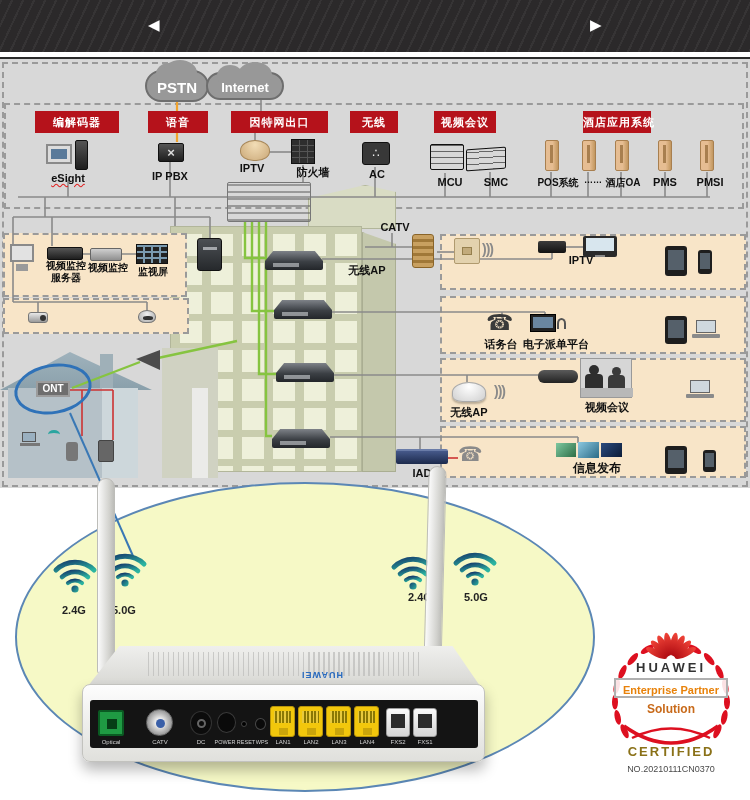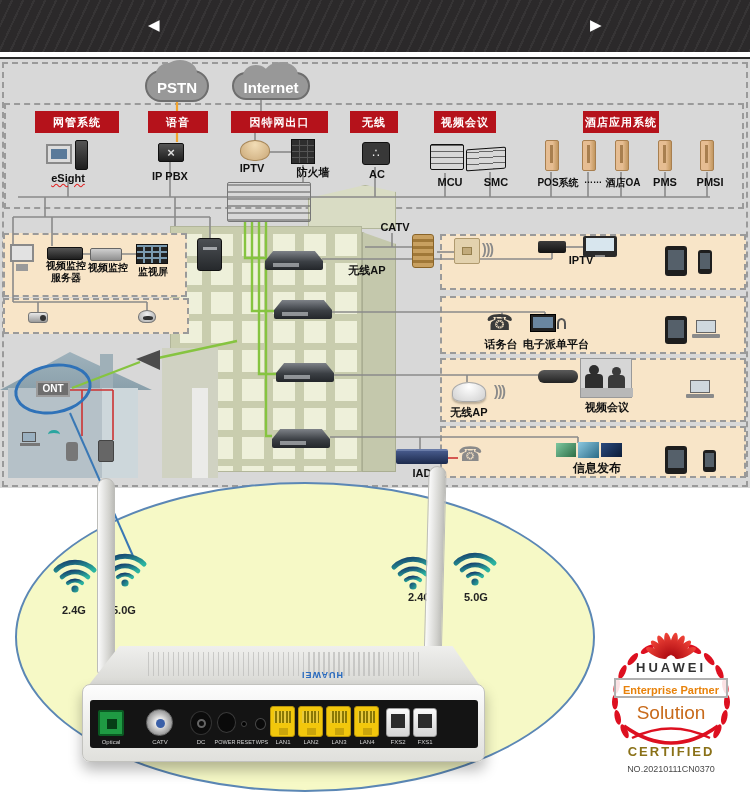--- a/index.html
+++ b/index.html
@@ -74,28 +74,28 @@
     <span class="h-arrow" style="left:148px">◀</span>
     <span class="h-arrow" style="left:590px">▶</span>
   </div>
   <div class="abs" style="left:0;top:52px;width:750px;height:7px;background:#fff;border-bottom:2px solid #2a2a2a"></div>
 
   <div class="abs dgbg" style="left:0;top:59px;width:750px;height:429px"></div>
   <div class="abs dash" style="left:2px;top:62px;width:746px;height:425px"></div>
   <div class="abs dash" style="left:4px;top:103px;width:740px;height:106px"></div>
 
   <div class="cloud" style="left:145px;top:70px;width:64px;height:32px;font-size:15px;line-height:32px"><span>PSTN</span></div>
-  <div class="cloud" style="left:232px;top:72px;width:78px;height:28px;font-size:15px;line-height:28px"><span>Internet</span></div>
-
-  <div class="rlbl" style="left:35px;width:84px">网管系统</div>
+  <div class="cloud" style="left:206px;top:72px;width:78px;height:28px;font-size:13px;line-height:28px"><span>Internet</span></div>
+
+  <div class="rlbl" style="left:35px;width:84px">编解码器</div>
   <div class="rlbl" style="left:148px;width:60px">语音</div>
   <div class="rlbl" style="left:231px;width:97px">因特网出口</div>
   <div class="rlbl" style="left:350px;width:48px">无线</div>
   <div class="rlbl" style="left:434px;width:62px">视频会议</div>
-  <div class="rlbl" style="left:583px;width:76px">酒店应用系统</div>
+  <div class="rlbl" style="left:583px;width:68px">酒店应用系统</div>
 
   <svg class="wires" width="750" height="800">
     <g stroke="#8a8a8a" stroke-width="1.6" fill="none">
       <path d="M18,197 H710"></path>
       <path d="M68,180 V197"></path>
         <path d="M170,161 V197"></path>
         <path d="M375,167 V197"></path>
       <path d="M445,173 V197"></path>
         <path d="M490,172 V197"></path>
       <path d="M551,172 V197"></path>
@@ -409,17 +409,17 @@
       <ellipse cx="11.5" cy="18.9" rx="3.6" ry="11.5" transform="rotate(46 11.5 18.9)"></ellipse>
       <ellipse cx="14.4" cy="23" rx="3.6" ry="11.5" transform="rotate(64 14.4 23)"></ellipse>
     </g>
     <path d="M32,102 Q79,136 126,102" fill="none" stroke="#dd1020" stroke-width="3.4"></path>
     <path d="M40,114 Q79,95 118,114" fill="none" stroke="#dd1020" stroke-width="2.4"></path>
   </svg>
   <div class="badge-txt" style="top:660px;font-size:13px;font-weight:700;color:#333;letter-spacing:3px">HUAWEI</div>
   <div class="abs" style="left:614px;top:678px;width:114px;height:20px;z-index:7;border:2px solid #b0b0b0;background:rgba(255,255,255,.88);text-align:center">
     <span style="font-size:11px;font-weight:700;color:#e8820a;line-height:16px">Enterprise Partner</span>
   </div>
-  <div class="badge-txt" style="top:702px;font-size:19px;font-weight:400;color:#c86a1a">Solution</div>
+  <div class="badge-txt" style="top:702px;font-size:12px;font-weight:700;color:#c86a1a">Solution</div>
   <div class="badge-txt" style="top:744px;font-size:13px;font-weight:700;color:#8a7118;letter-spacing:2px">CERTIFIED</div>
   <div class="badge-txt" style="top:764px;font-size:9px;color:#4a4a4a">NO.20210111CN0370</div>
 
 </div>
 
 </body></html>

